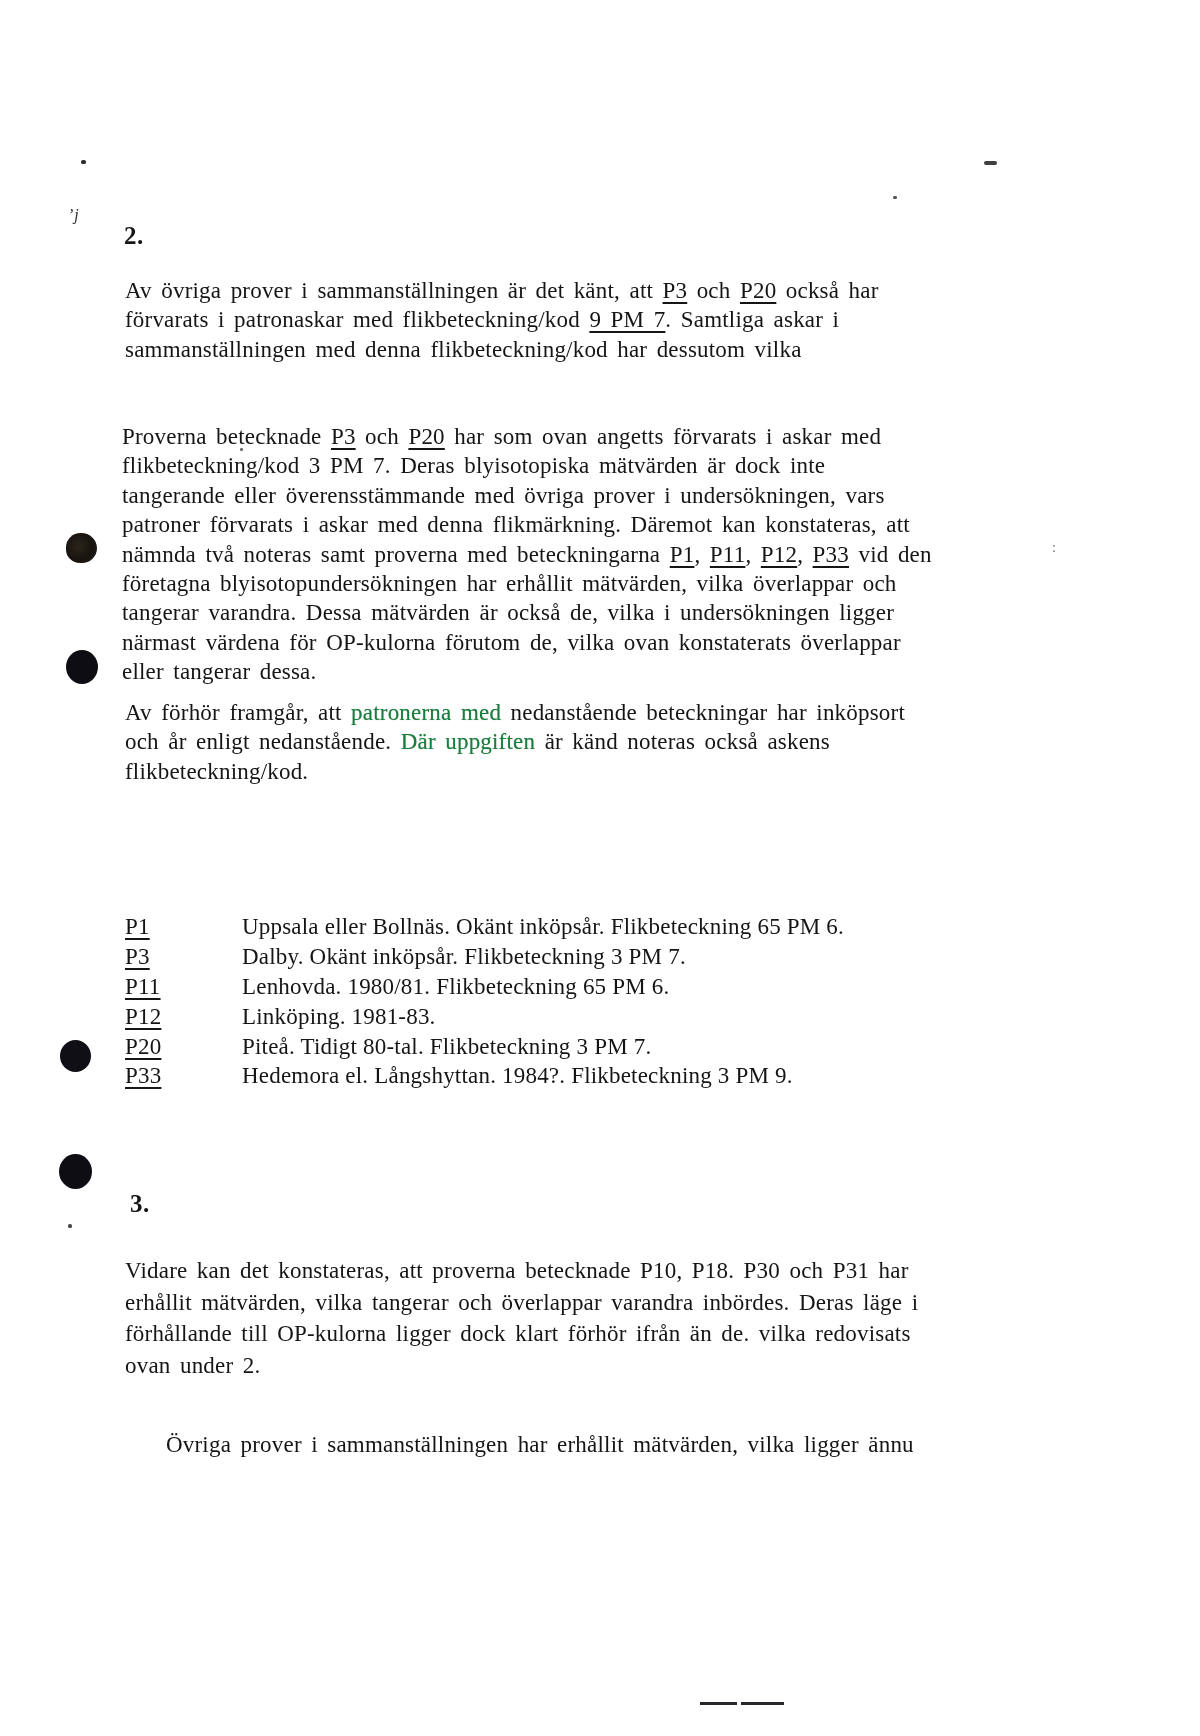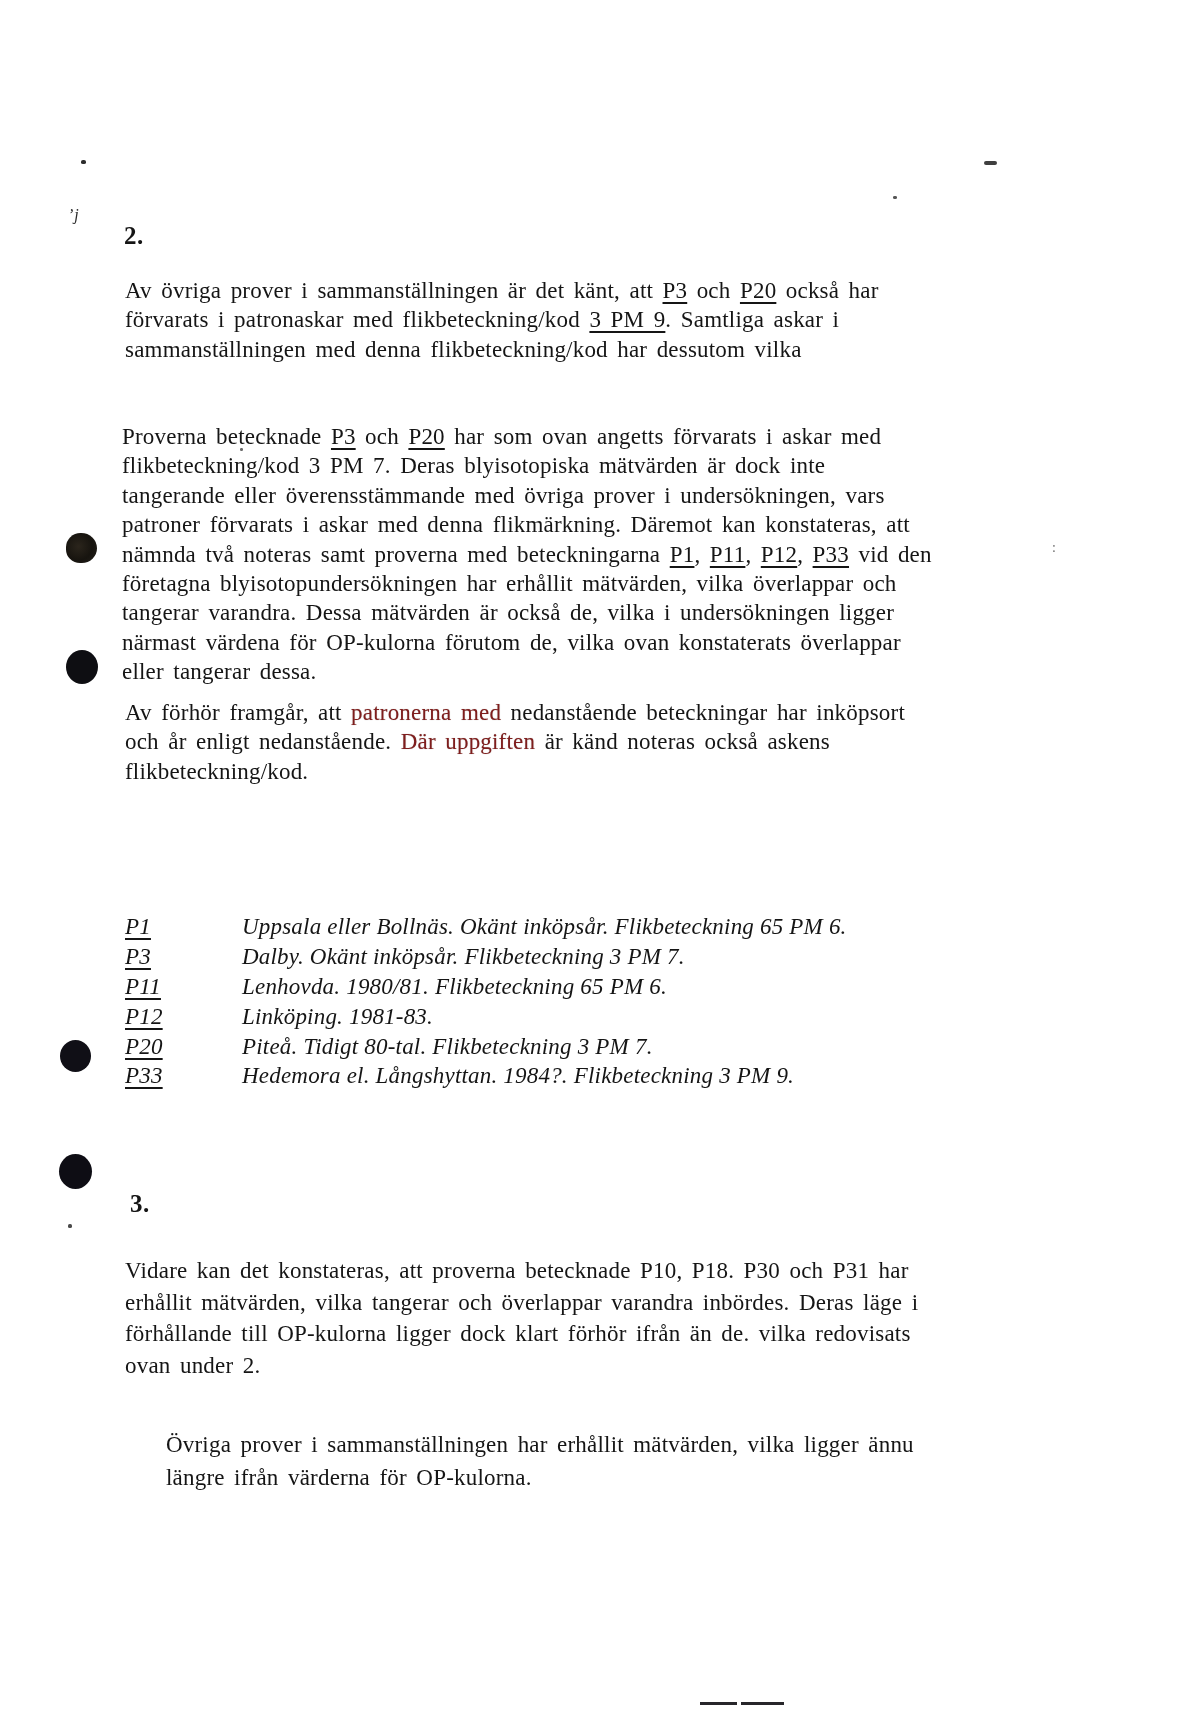--- a/index.html
+++ b/index.html
@@ -14,23 +14,23 @@
   }
   .heading{
     position:absolute;
     font-size:25px;font-weight:700;letter-spacing:.5px;
   }
   .para{position:absolute;font-size:23px;letter-spacing:.2px;word-spacing:3.5px;}
   .para .line{height:29.4px;white-space:nowrap;}
   #para-4 .line{height:31.5px;}
   #para-5 .line{height:33px;margin-left:44px;}
   .u{text-decoration:underline;text-decoration-thickness:2px;text-underline-offset:4px;}
-  .faded{color:#7f1d1d;text-shadow:0 0 1px #b5b1ab;}
+  .faded{color:#15803d;text-shadow:0 0 1px #b5b1ab;}
   .plist{position:absolute;font-size:23px;letter-spacing:.2px;}
-  .plist-row{height:29.9px;white-space:nowrap;font-style:italic;}
+  .plist-row{height:29.9px;white-space:nowrap;}
   .plist-label{display:inline-block;width:117px;text-decoration:underline;text-decoration-thickness:2px;text-underline-offset:4px;}
   #heading-2{left:124px;top:222px;}
   #para-1{left:125px;top:278px;}
   #para-2{left:122px;top:424px;}
   #para-3{left:125px;top:700px;}
   #sample-list{left:125px;top:914px;}
   #heading-3{left:130px;top:1190px;}
   #para-4{left:125px;top:1258px;}
   #para-5{left:122px;top:1432px;}
   
@@ -68,21 +68,21 @@
   <div class="blot" id="blot-3"></div>
   <div class="blot" id="blot-4"></div>
   <div class="speck" id="speck-c"></div>
   <div class="endline" id="endline-1"></div>
   <div class="endline" id="endline-2"></div>
 
   <div id="doc-content">
       <div id="heading-2" class="heading">2.</div>
       <div id="para-1" class="para">
         <div class="line"><span>Av övriga prover i sammanställningen är det känt, att </span><span class="u">P3</span><span> och </span><span class="u">P20</span><span> också har</span></div>
-        <div class="line"><span>förvarats i patronaskar med flikbeteckning/kod </span><span class="u">3 PM 9</span><span>. Samtliga askar i</span></div>
+        <div class="line"><span>förvarats i patronaskar med flikbeteckning/kod </span><span class="u">9 PM 7</span><span>. Samtliga askar i</span></div>
         <div class="line"><span>sammanställningen med denna flikbeteckning/kod har dessutom vilka</span></div>
       </div>
       <div id="para-2" class="para">
         <div class="line"><span>Proverna betecknade </span><span class="u">P3</span><span> och </span><span class="u">P20</span><span> har som ovan angetts förvarats i askar med</span></div>
         <div class="line"><span>flikbeteckning/kod 3 PM 7. Deras blyisotopiska mätvärden är dock inte</span></div>
         <div class="line"><span>tangerande eller överensstämmande med övriga prover i undersökningen, vars</span></div>
         <div class="line"><span>patroner förvarats i askar med denna flikmärkning. Däremot kan konstateras, att</span></div>
         <div class="line"><span>nämnda två noteras samt proverna med beteckningarna </span><span class="u">P1</span><span>, </span><span class="u">P11</span><span>, </span><span class="u">P12</span><span>, </span><span class="u">P33</span><span> vid den</span></div>
         <div class="line"><span>företagna blyisotopundersökningen har erhållit mätvärden, vilka överlappar och</span></div>
         <div class="line"><span>tangerar varandra. Dessa mätvärden är också de, vilka i undersökningen ligger</span></div>
@@ -104,16 +104,15 @@
       </div>
       <div id="heading-3" class="heading">3.</div>
       <div id="para-4" class="para">
         <div class="line"><span>Vidare kan det konstateras, att proverna betecknade P10, P18. P30 och P31 har</span></div>
         <div class="line"><span>erhållit mätvärden, vilka tangerar och överlappar varandra inbördes. Deras läge i</span></div>
         <div class="line"><span>förhållande till OP-kulorna ligger dock klart förhör ifrån än de. vilka redovisats</span></div>
         <div class="line"><span>ovan under 2.</span></div>
       </div>
       <div id="para-5" class="para">
         <div class="line"><span>Övriga prover i sammanställningen har erhållit mätvärden, vilka ligger ännu</span></div>
-        <div class="line"><span>längre ifrån värderna för OP-kulorna.</span></div>
       </div>
     </div>
 </div>
 
 </body></html>

